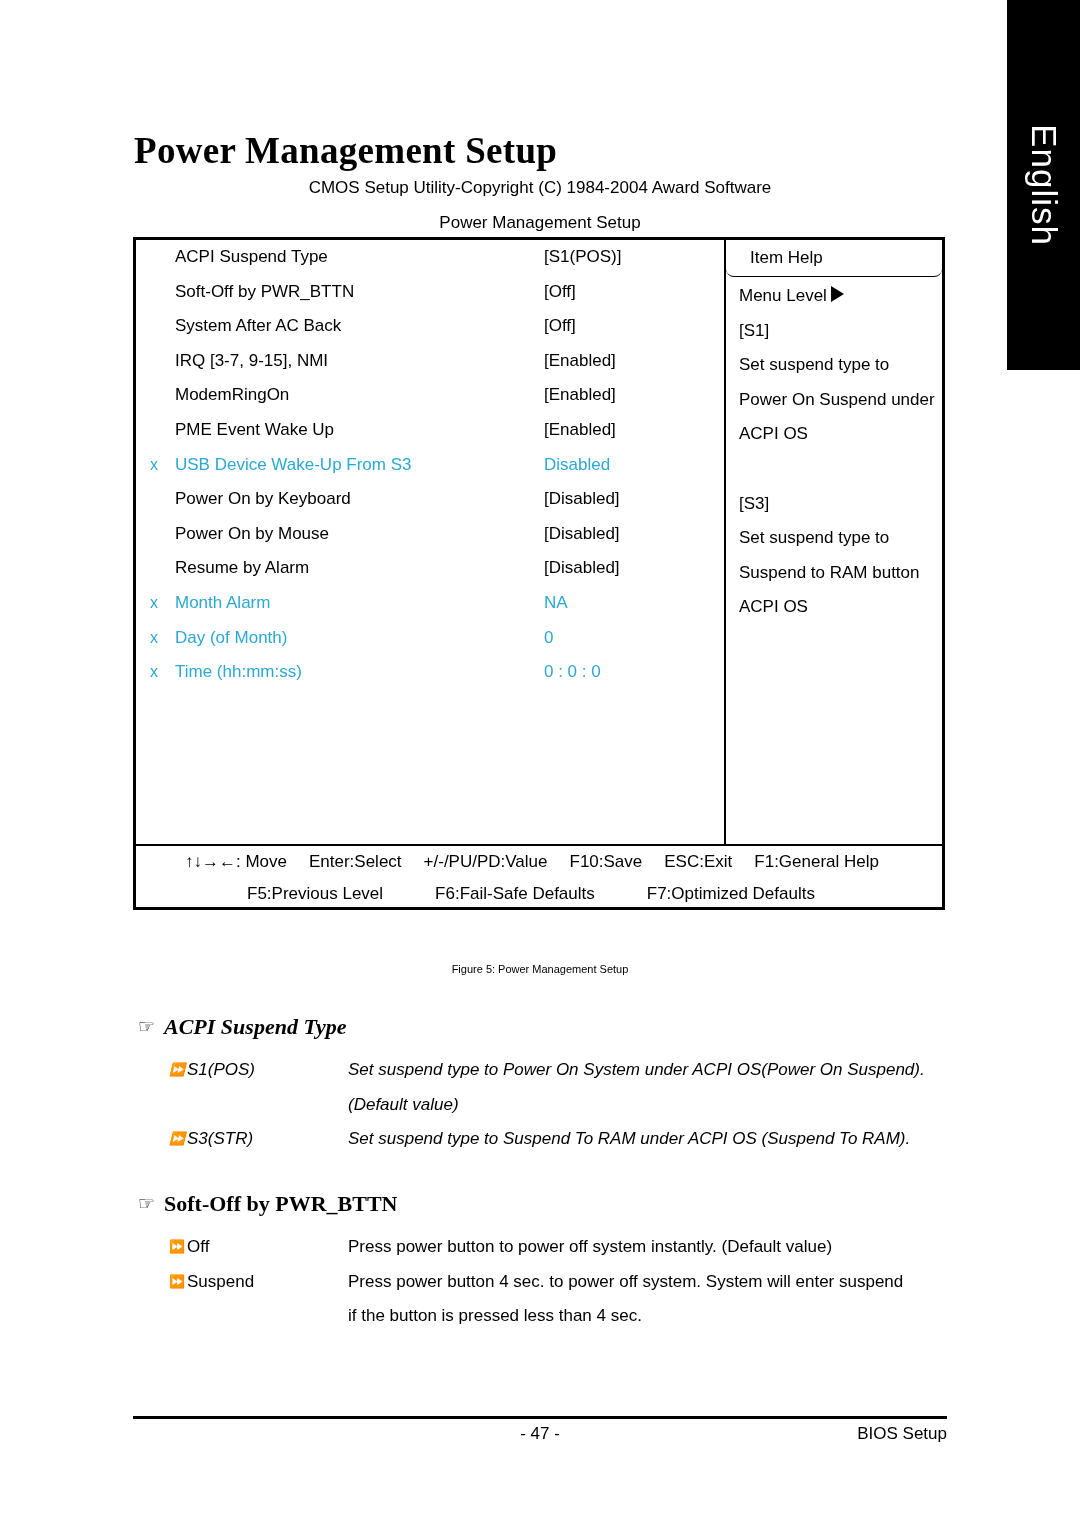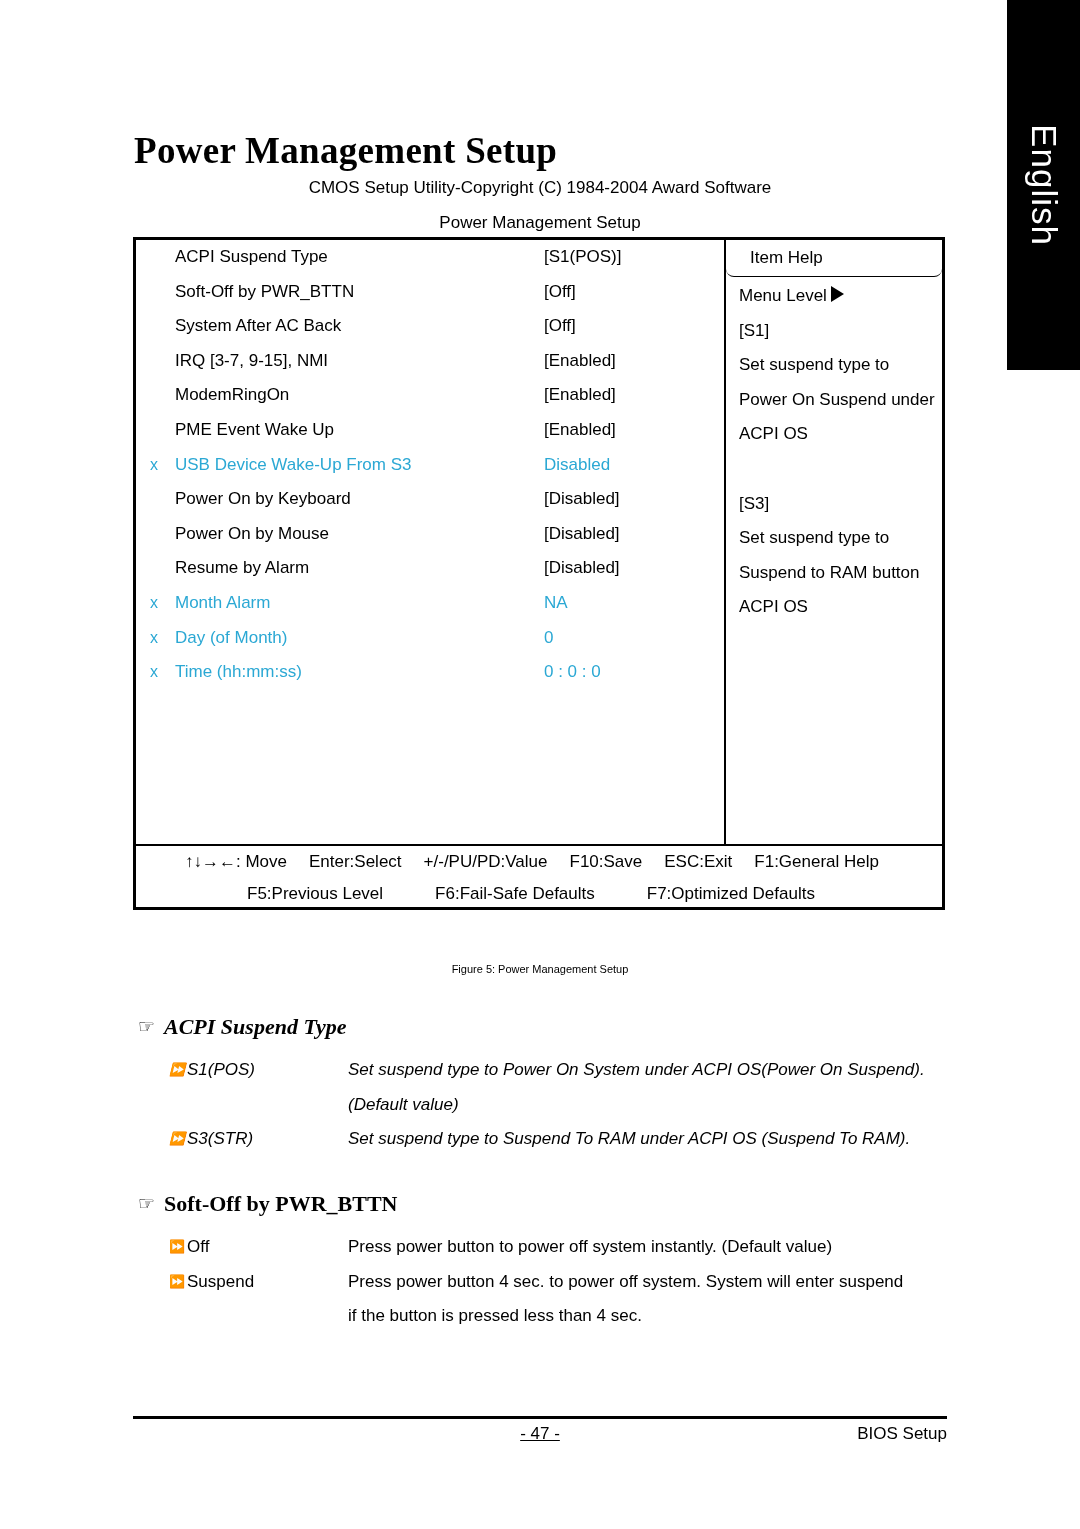--- a/index.html
+++ b/index.html
@@ -254,21 +254,20 @@
     height: 0;
     border-top: 3px solid #000000;
   }
   #footer-page {
     position: absolute;
     left: 0;
     top: 1424px;
     width: 814px;
     text-align: center;
     font-size: 17px;
-    text-decoration: underline;
   }
   #footer-right {
     position: absolute;
     right: 0px;
     top: 1424px;
     font-size: 17px;
     white-space: nowrap;
   }
 </style>
 </head>

